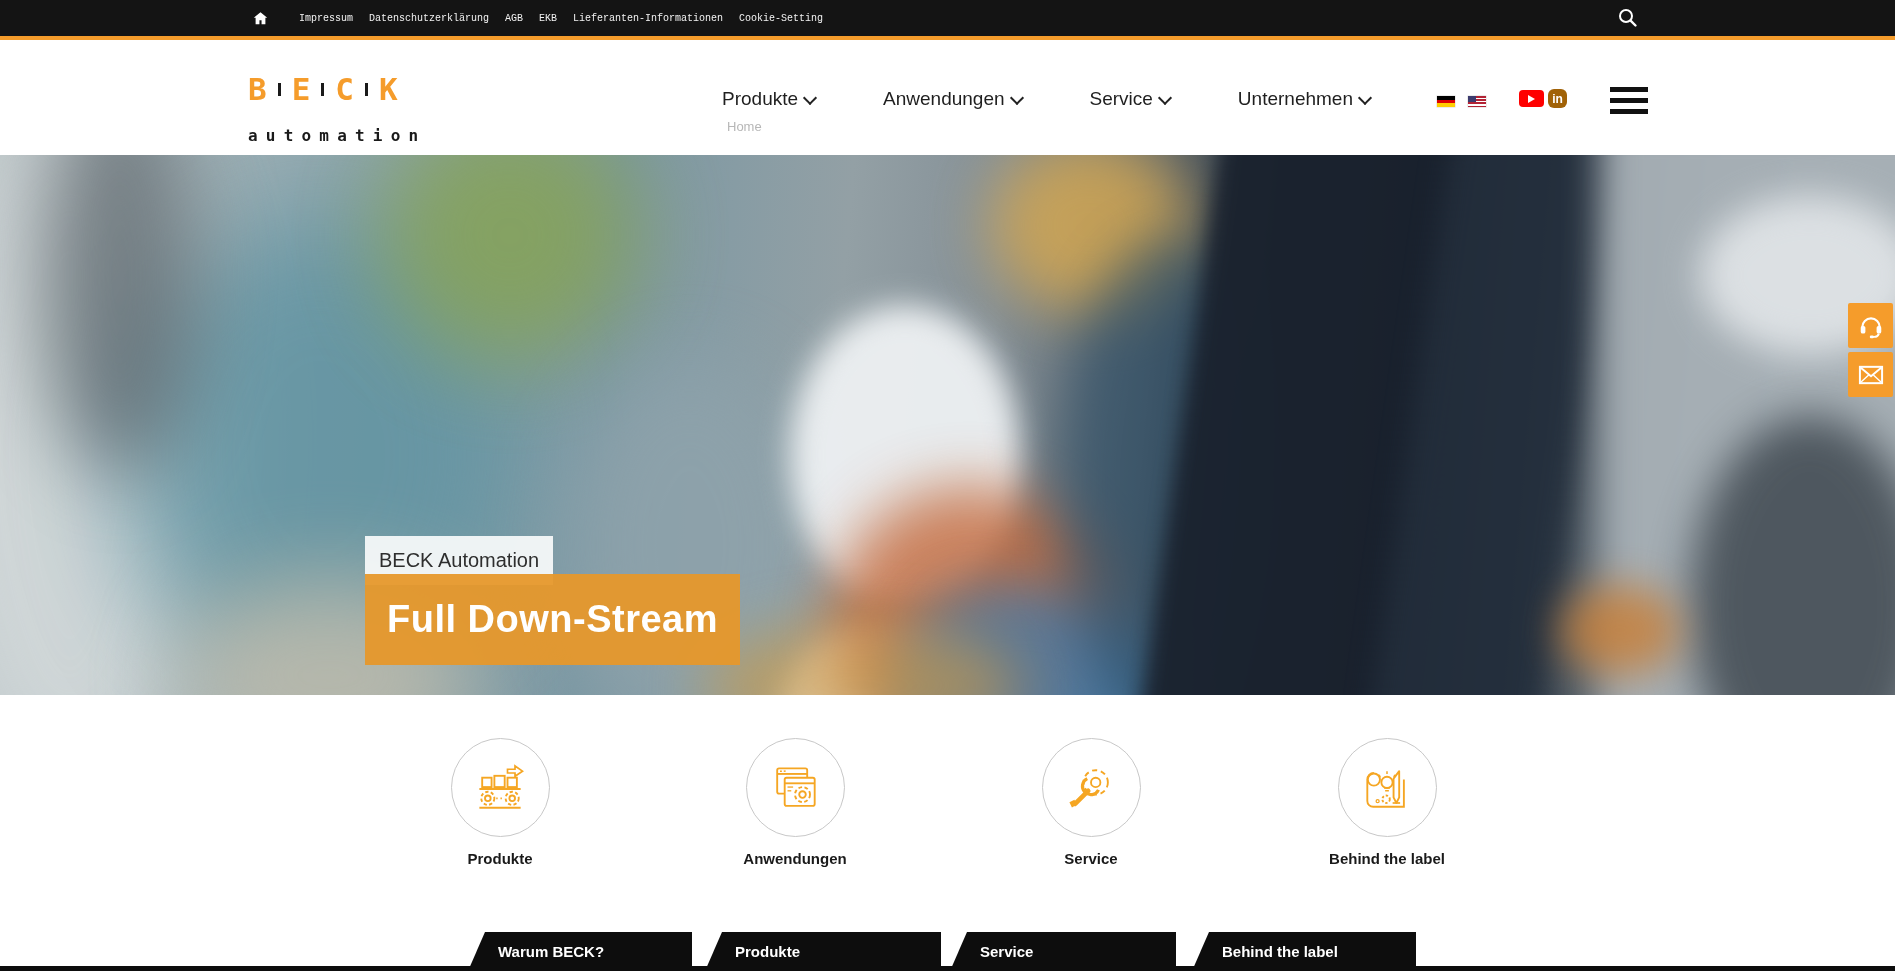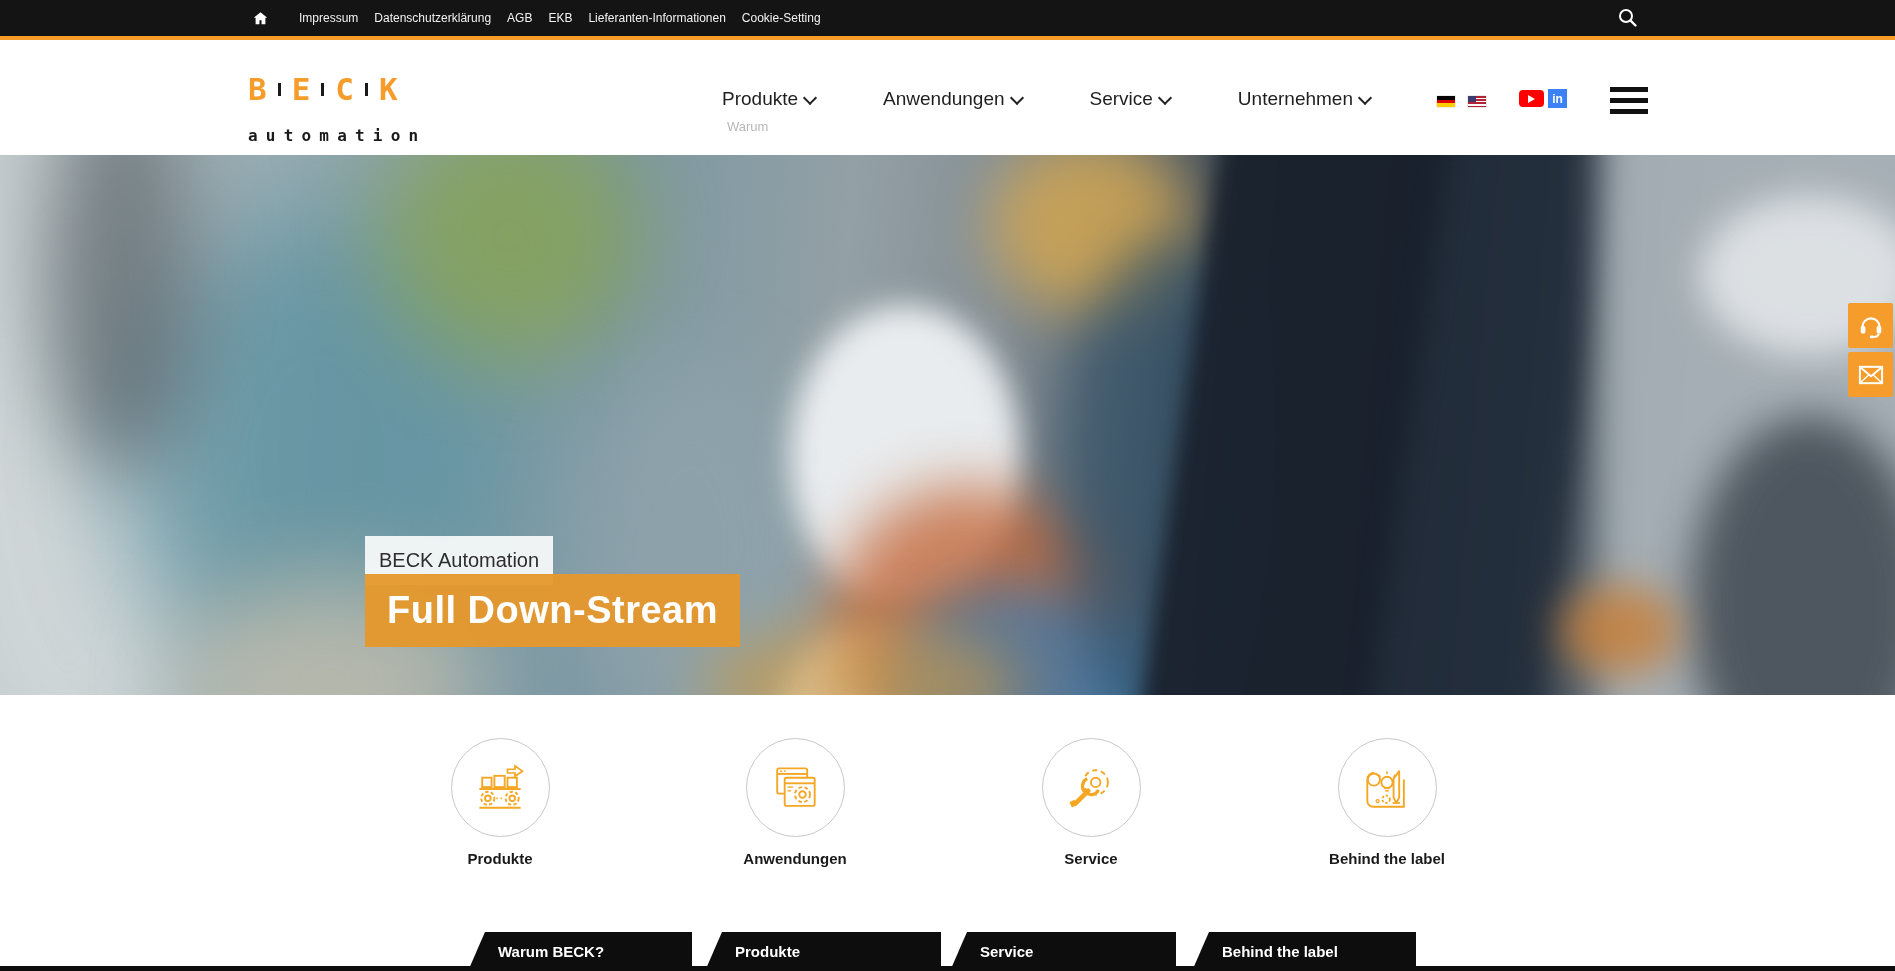--- a/index.html
+++ b/index.html
@@ -8,21 +8,21 @@
     background:#ffffff;font-family:"Liberation Sans",sans-serif;
     -webkit-font-smoothing:antialiased;
   }
   
   .topbar{
     position:absolute;left:0;top:0;width:1895px;height:36px;
     background:#141414;border-bottom:4px solid #f59c2b;
     display:flex;align-items:center;
   }
   .topbar-links{display:flex;align-items:center;gap:16px;margin-left:252px;}
-  .topbar-link{color:#f2f2f2;font-size:12px;cursor:pointer;white-space:nowrap;}
+  .topbar-link{color:#f2f2f2;font-size:10px;cursor:pointer;white-space:nowrap;font-family:Liberation Mono, monospace;}
   .home-btn{margin-left:252px;margin-right:12px;display:flex;align-items:center;cursor:pointer;}
   .home-btn svg{display:block;}
   .search-btn{position:absolute;left:1616px;top:6px;width:26px;height:26px;cursor:pointer;}
   
   .header{position:absolute;left:0;top:40px;width:1895px;height:115px;background:#ffffff;}
   .logo{position:absolute;left:248px;top:34px;cursor:pointer;}
   .logo-letters{display:flex;align-items:center;}
   .logo-letter{
     color:#f59c2b;font-family:"DejaVu Sans Mono",monospace;
     font-weight:bold;font-size:31px;line-height:30px;
@@ -50,42 +50,42 @@
     background:repeating-linear-gradient(#b22234 0 1.6px,#fff 1.6px 3.2px);
   }
   .flag-us:before{content:"";position:absolute;left:0;top:0;width:8px;height:6px;background:#3c3b6e;}
   .social{position:absolute;left:1519px;top:49px;display:flex;gap:4px;align-items:center;}
   .yt{
     width:25px;height:17px;background:#ff0000;border-radius:4px;cursor:pointer;
     display:flex;align-items:center;justify-content:center;
   }
   .yt-tri{width:0;height:0;border-left:7px solid #fff;border-top:4.5px solid transparent;border-bottom:4.5px solid transparent;}
   .li{
-    width:19px;height:19px;background:#3b82f6;border-radius:0;cursor:pointer;
+    width:19px;height:19px;background:#a16207;border-radius:6px;cursor:pointer;
     color:#fff;font-weight:bold;font-size:12px;display:flex;align-items:center;justify-content:center;
   }
   .hamburger{position:absolute;left:1610px;top:47px;width:38px;cursor:pointer;}
   .hamburger .bar{height:5px;background:#111;margin-bottom:6px;}
   .hamburger .bar:last-child{margin-bottom:0;}
   
   .hero{
     position:absolute;left:0;top:155px;width:1895px;height:540px;overflow:hidden;
     background:linear-gradient(95deg,#b9c3c6 0%,#8fa6ad 18%,#7b98a3 32%,#93a0a5 44%,
       #848f96 52%,#59656e 60%,#232c36 67%,#161c26 74%,#2e3944 80%,#8b959c 89%,#a8b1b7 100%);
   }
   .blob{position:absolute;border-radius:50%;}
   .hero-kicker{
     position:absolute;left:365px;top:381px;
     background:rgba(255,255,255,0.88);color:#2e2e2e;
     font-size:20px;padding:13px 14px;
   }
   .hero-title{
     position:absolute;left:365px;top:419px;
     background:rgba(230,152,43,0.95);color:#ffffff;
-    font-size:38px;font-weight:bold;padding:15px 22px;letter-spacing:0.5px;
+    font-size:38px;font-weight:bold;padding:24px 22px;letter-spacing:0.5px;
   }
   
   .float-btn{
     position:absolute;left:1848px;width:45px;height:45px;background:#f59c2b;border-radius:2px;
     display:flex;align-items:center;justify-content:center;cursor:pointer;z-index:5;
   }
   .float-top{top:303px;} .float-bottom{top:352px;}
   
   .quicklinks{position:absolute;left:0;top:695px;width:1895px;height:210px;background:#fff;}
   .ql-item{position:absolute;width:200px;text-align:center;cursor:pointer;}
@@ -155,21 +155,21 @@
     <div class="nav-item">
       <span>Service</span>
       <span class="chev"></span>
     </div>
     <div class="nav-item">
       <span>Unternehmen</span>
       <span class="chev"></span>
     </div>
   </div>
 
-  <div class="breadcrumb">Warum</div>
+  <div class="breadcrumb">Home</div>
 
   <div class="lang-flags">
     <div class="flag flag-de"></div>
     <div class="flag flag-us"></div>
   </div>
 
   <div class="social">
     <div class="yt">
       <div class="yt-tri"></div>
     </div>

